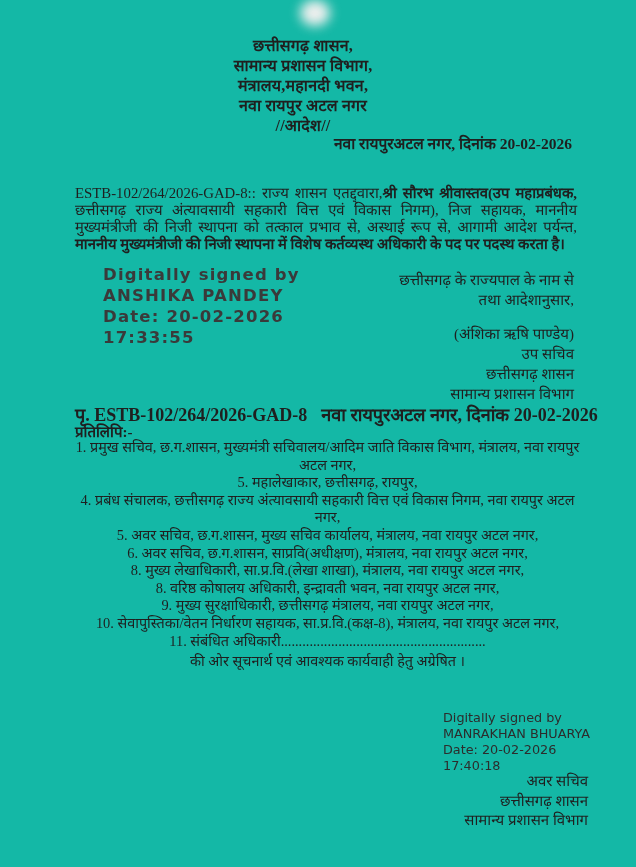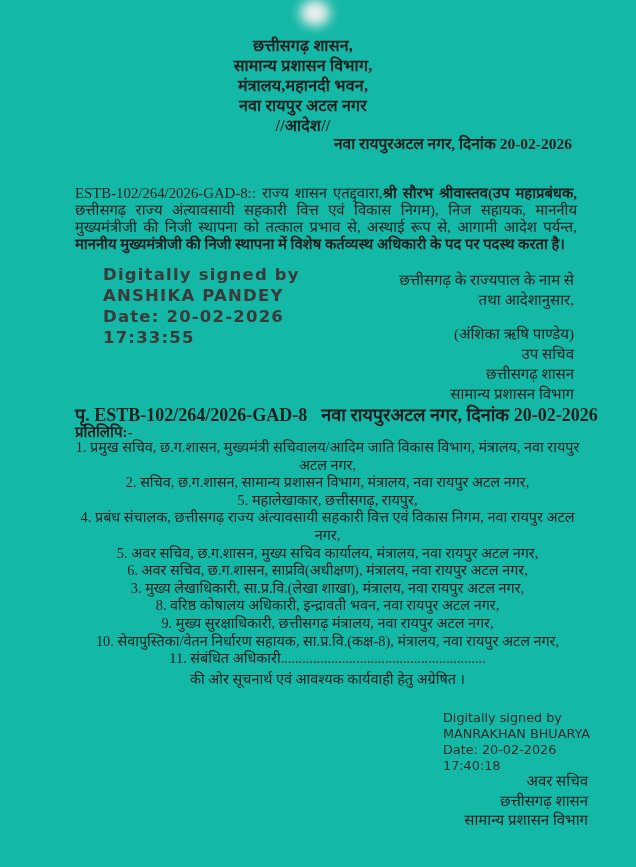--- a/index.html
+++ b/index.html
@@ -113,26 +113,25 @@
   </div>
 
   <div class="refline hindi">
     <span class="ref-no">पृ. ESTB-102/264/2026-GAD-8</span>
     <span class="ref-place">नवा रायपुरअटल नगर, दिनांक 20-02-2026</span>
   </div>
   <div class="copy-label hindi">प्रतिलिपि:-</div>
 
   <div class="copies hindi">
     <div class="copy-item">1. प्रमुख सचिव, छ.ग.शासन, मुख्यमंत्री सचिवालय/आदिम जाति विकास विभाग, मंत्रालय, नवा रायपुर अटल नगर,</div>
-    <div class="copy-item">2. सचिव, छ.ग.शासन, सामान्य प्रशासन विभाग, मंत्रालय, नवा रायपुर अटल नगर,</div>
     <div class="copy-item">5. महालेखाकार, छत्तीसगढ़, रायपुर,</div>
     <div class="copy-item">4. प्रबंध संचालक, छत्तीसगढ़ राज्य अंत्यावसायी सहकारी वित्त एवं विकास निगम, नवा रायपुर अटल नगर,</div>
     <div class="copy-item">5. अवर सचिव, छ.ग.शासन, मुख्य सचिव कार्यालय, मंत्रालय, नवा रायपुर अटल नगर,</div>
     <div class="copy-item">6. अवर सचिव, छ.ग.शासन, साप्रवि(अधीक्षण), मंत्रालय, नवा रायपुर अटल नगर,</div>
-    <div class="copy-item">3. मुख्य लेखाधिकारी, सा.प्र.वि.(लेखा शाखा), मंत्रालय, नवा रायपुर अटल नगर,</div>
+    <div class="copy-item">8. मुख्य लेखाधिकारी, सा.प्र.वि.(लेखा शाखा), मंत्रालय, नवा रायपुर अटल नगर,</div>
     <div class="copy-item">8. वरिष्ठ कोषालय अधिकारी, इन्द्रावती भवन, नवा रायपुर अटल नगर,</div>
     <div class="copy-item">9. मुख्य सुरक्षाधिकारी, छत्तीसगढ़ मंत्रालय, नवा रायपुर अटल नगर,</div>
     <div class="copy-item">10. सेवापुस्तिका/वेतन निर्धारण सहायक, सा.प्र.वि.(कक्ष-8), मंत्रालय, नवा रायपुर अटल नगर,</div>
     <div class="copy-item">11. संबंधित अधिकारी.........................................................</div>
     <div class="copy-item forward-note">की ओर सूचनार्थ एवं आवश्यक कार्यवाही हेतु अग्रेषित ।</div>
   </div>
 
   <div class="sig2">
     <div>Digitally signed by</div>
     <div>MANRAKHAN BHUARYA</div>

